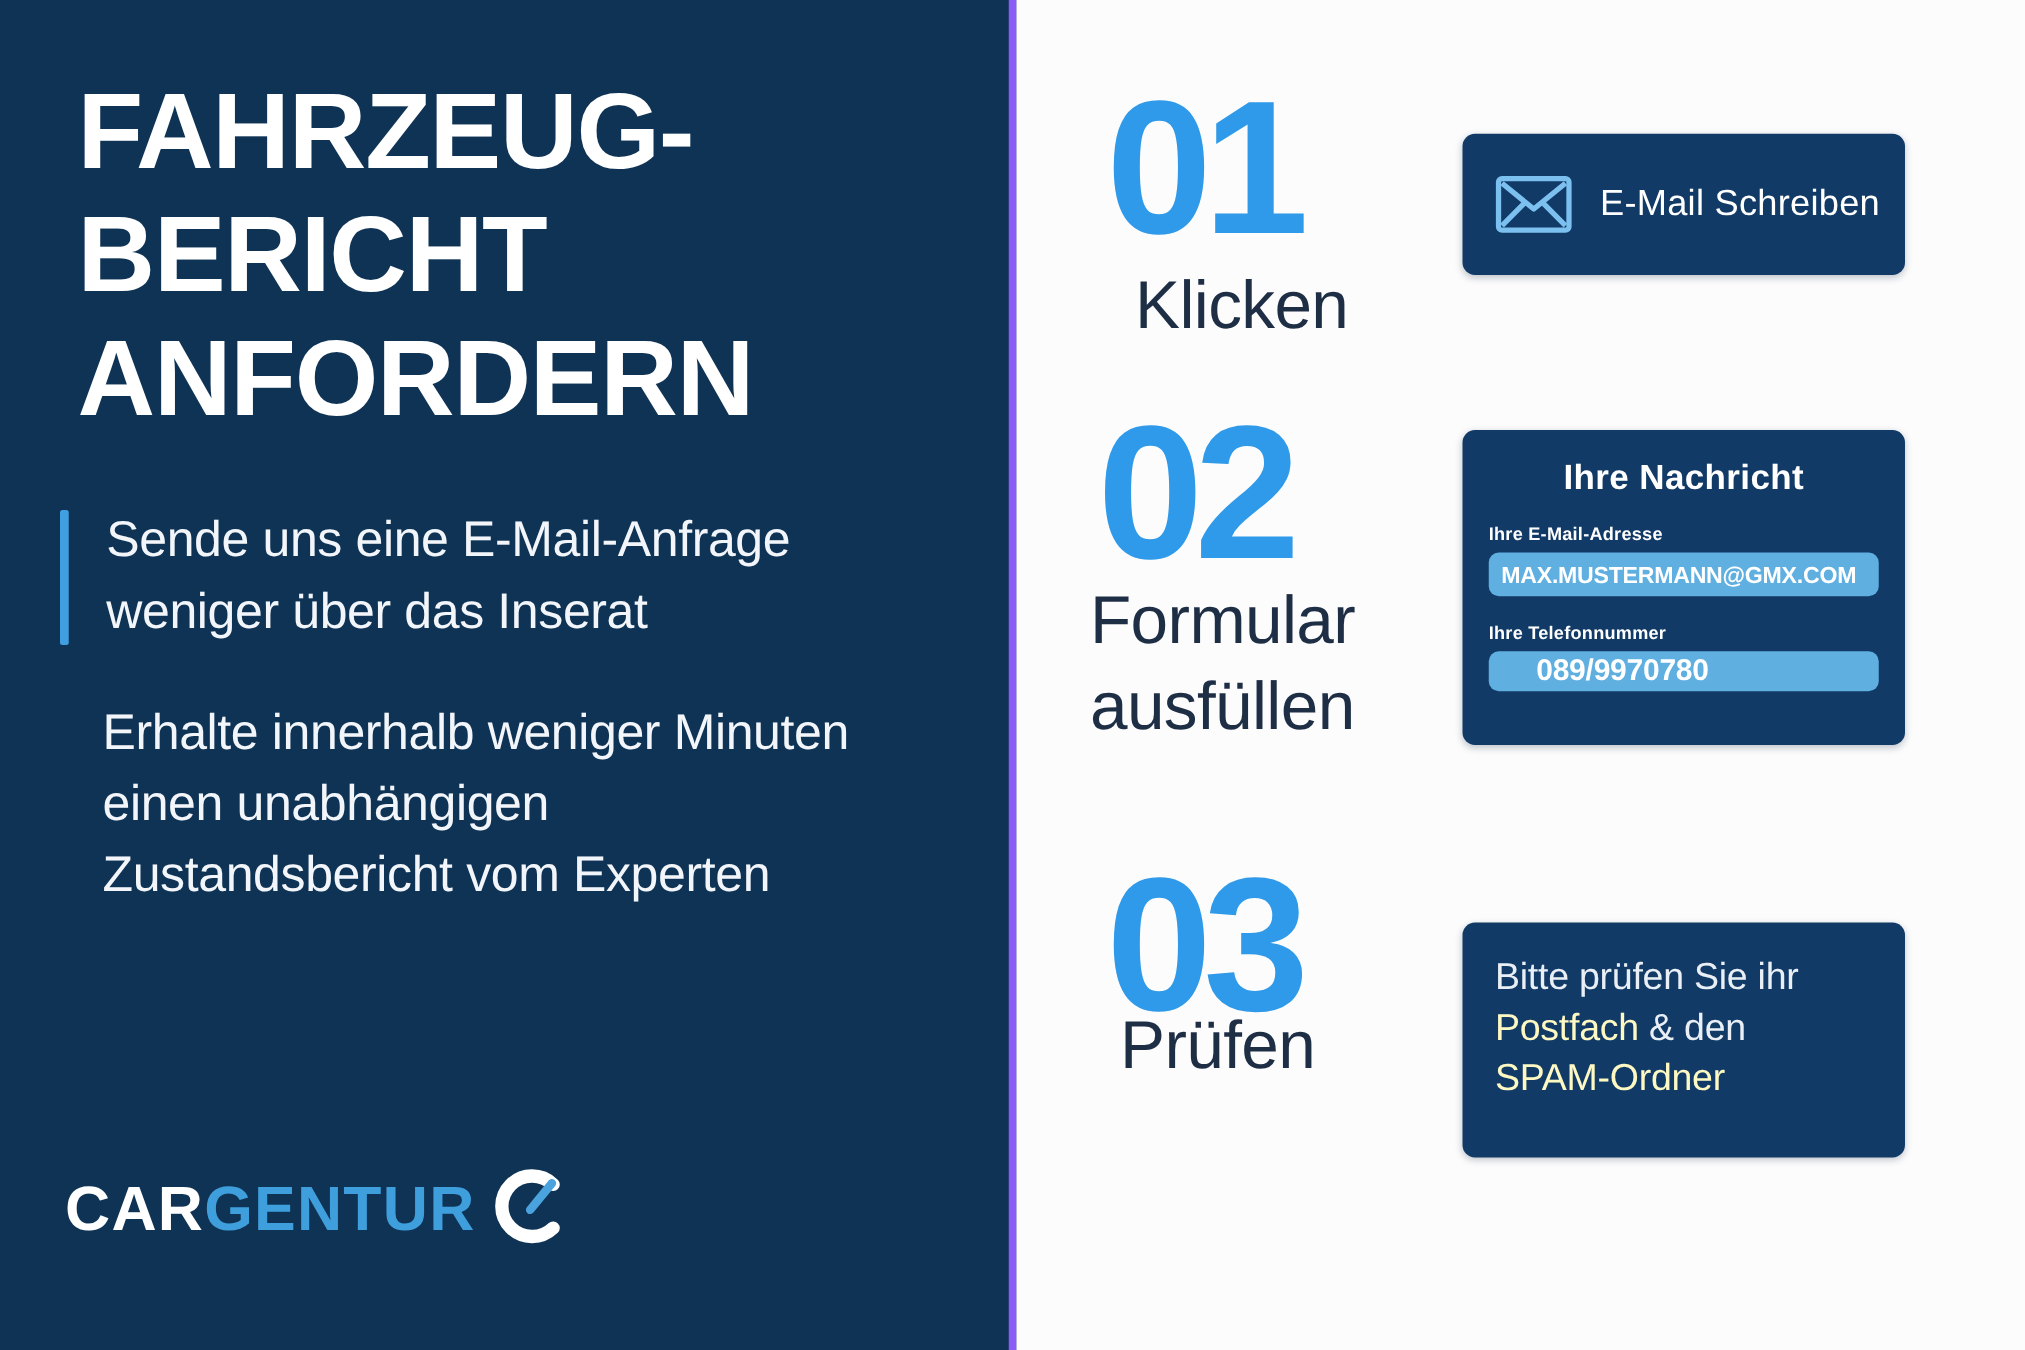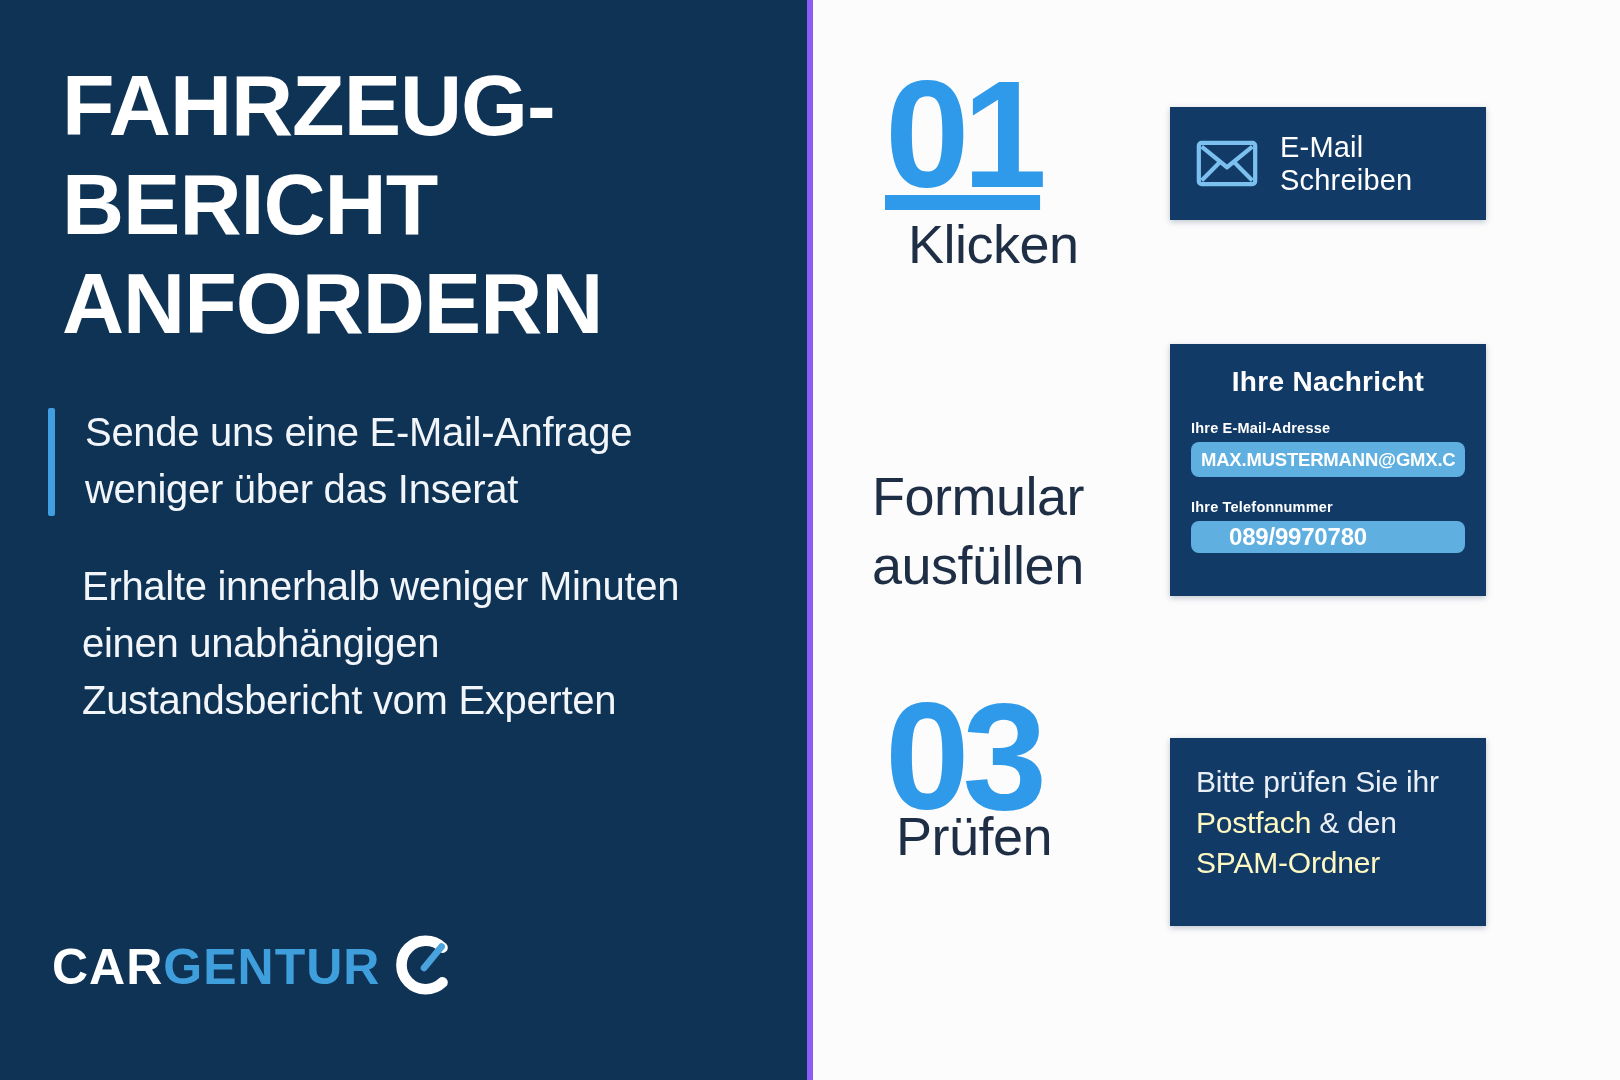--- a/index.html
+++ b/index.html
@@ -41,31 +41,31 @@
 
   
   .step-num {
     position:absolute; color:#2f9ae9; font-size:152px; font-weight:700;
     line-height:1; letter-spacing:-7px;
   }
   .step-label {
     position:absolute; color:#1e2e45; font-size:54px; font-weight:400;
     line-height:1.27; letter-spacing:-0.5px; white-space:pre-line;
   }
-  #num-1 { left:885px; top:58px;text-decoration:underline; }
+  #num-1 { left:885px; top:58px; }
   #label-1 { left:908px; top:210px; }
   #num-2 { left:878px; top:318px; }
   #label-2 { left:872px; top:462px; }
   #num-3 { left:885px; top:680px; }
   #label-3 { left:896px; top:802px; }
 
   
   .card {
-    position:absolute; left:1170px; width:316px;
-    background:#113a66; border-radius:0;
+    position:absolute; left:1170px; width:354px;
+    background:#113a66; border-radius:10px;
     box-shadow:0 2px 6px rgba(10,30,55,.25);
     box-sizing:border-box;
   }
   .email-btn {
     top:107px; height:113px;
     display:flex; align-items:center; gap:22px;
     padding-left:26px; cursor:pointer;
   }
   .email-btn .env-icon { width:62px; height:47px; flex:0 0 auto; }
   .email-btn-label { color:#ffffff; font-size:29px; letter-spacing:0.2px; }
@@ -115,20 +115,21 @@
       <svg class="logo-mark" viewBox="0 0 64 64">
         <path d="M48 14 A 25 25 0 1 0 48 50" fill="none" stroke="#ffffff" stroke-width="11" stroke-linecap="round"></path>
         <line x1="29" y1="35" x2="47" y2="13" stroke="#4aa3dd" stroke-width="7" stroke-linecap="round"></line>
       </svg>
     </div>
   </div>
 
   <div class="step-num" id="num-1">01</div>
   <div class="step-label" id="label-1">Klicken</div>
 
+  <div class="step-num" id="num-2">02</div>
   <div class="step-label" id="label-2">Formular
 ausfüllen</div>
 
   <div class="step-num" id="num-3">03</div>
   <div class="step-label" id="label-3">Prüfen</div>
 
   <div class="card email-btn">
     <svg class="env-icon" viewBox="0 0 66 50">
       <rect x="3" y="3" width="60" height="44" rx="3" fill="none" stroke="#7cc0f0" stroke-width="4.5"></rect>
       <path d="M6 7 L33 29 L60 7" fill="none" stroke="#7cc0f0" stroke-width="4.5" stroke-linejoin="round"></path>

